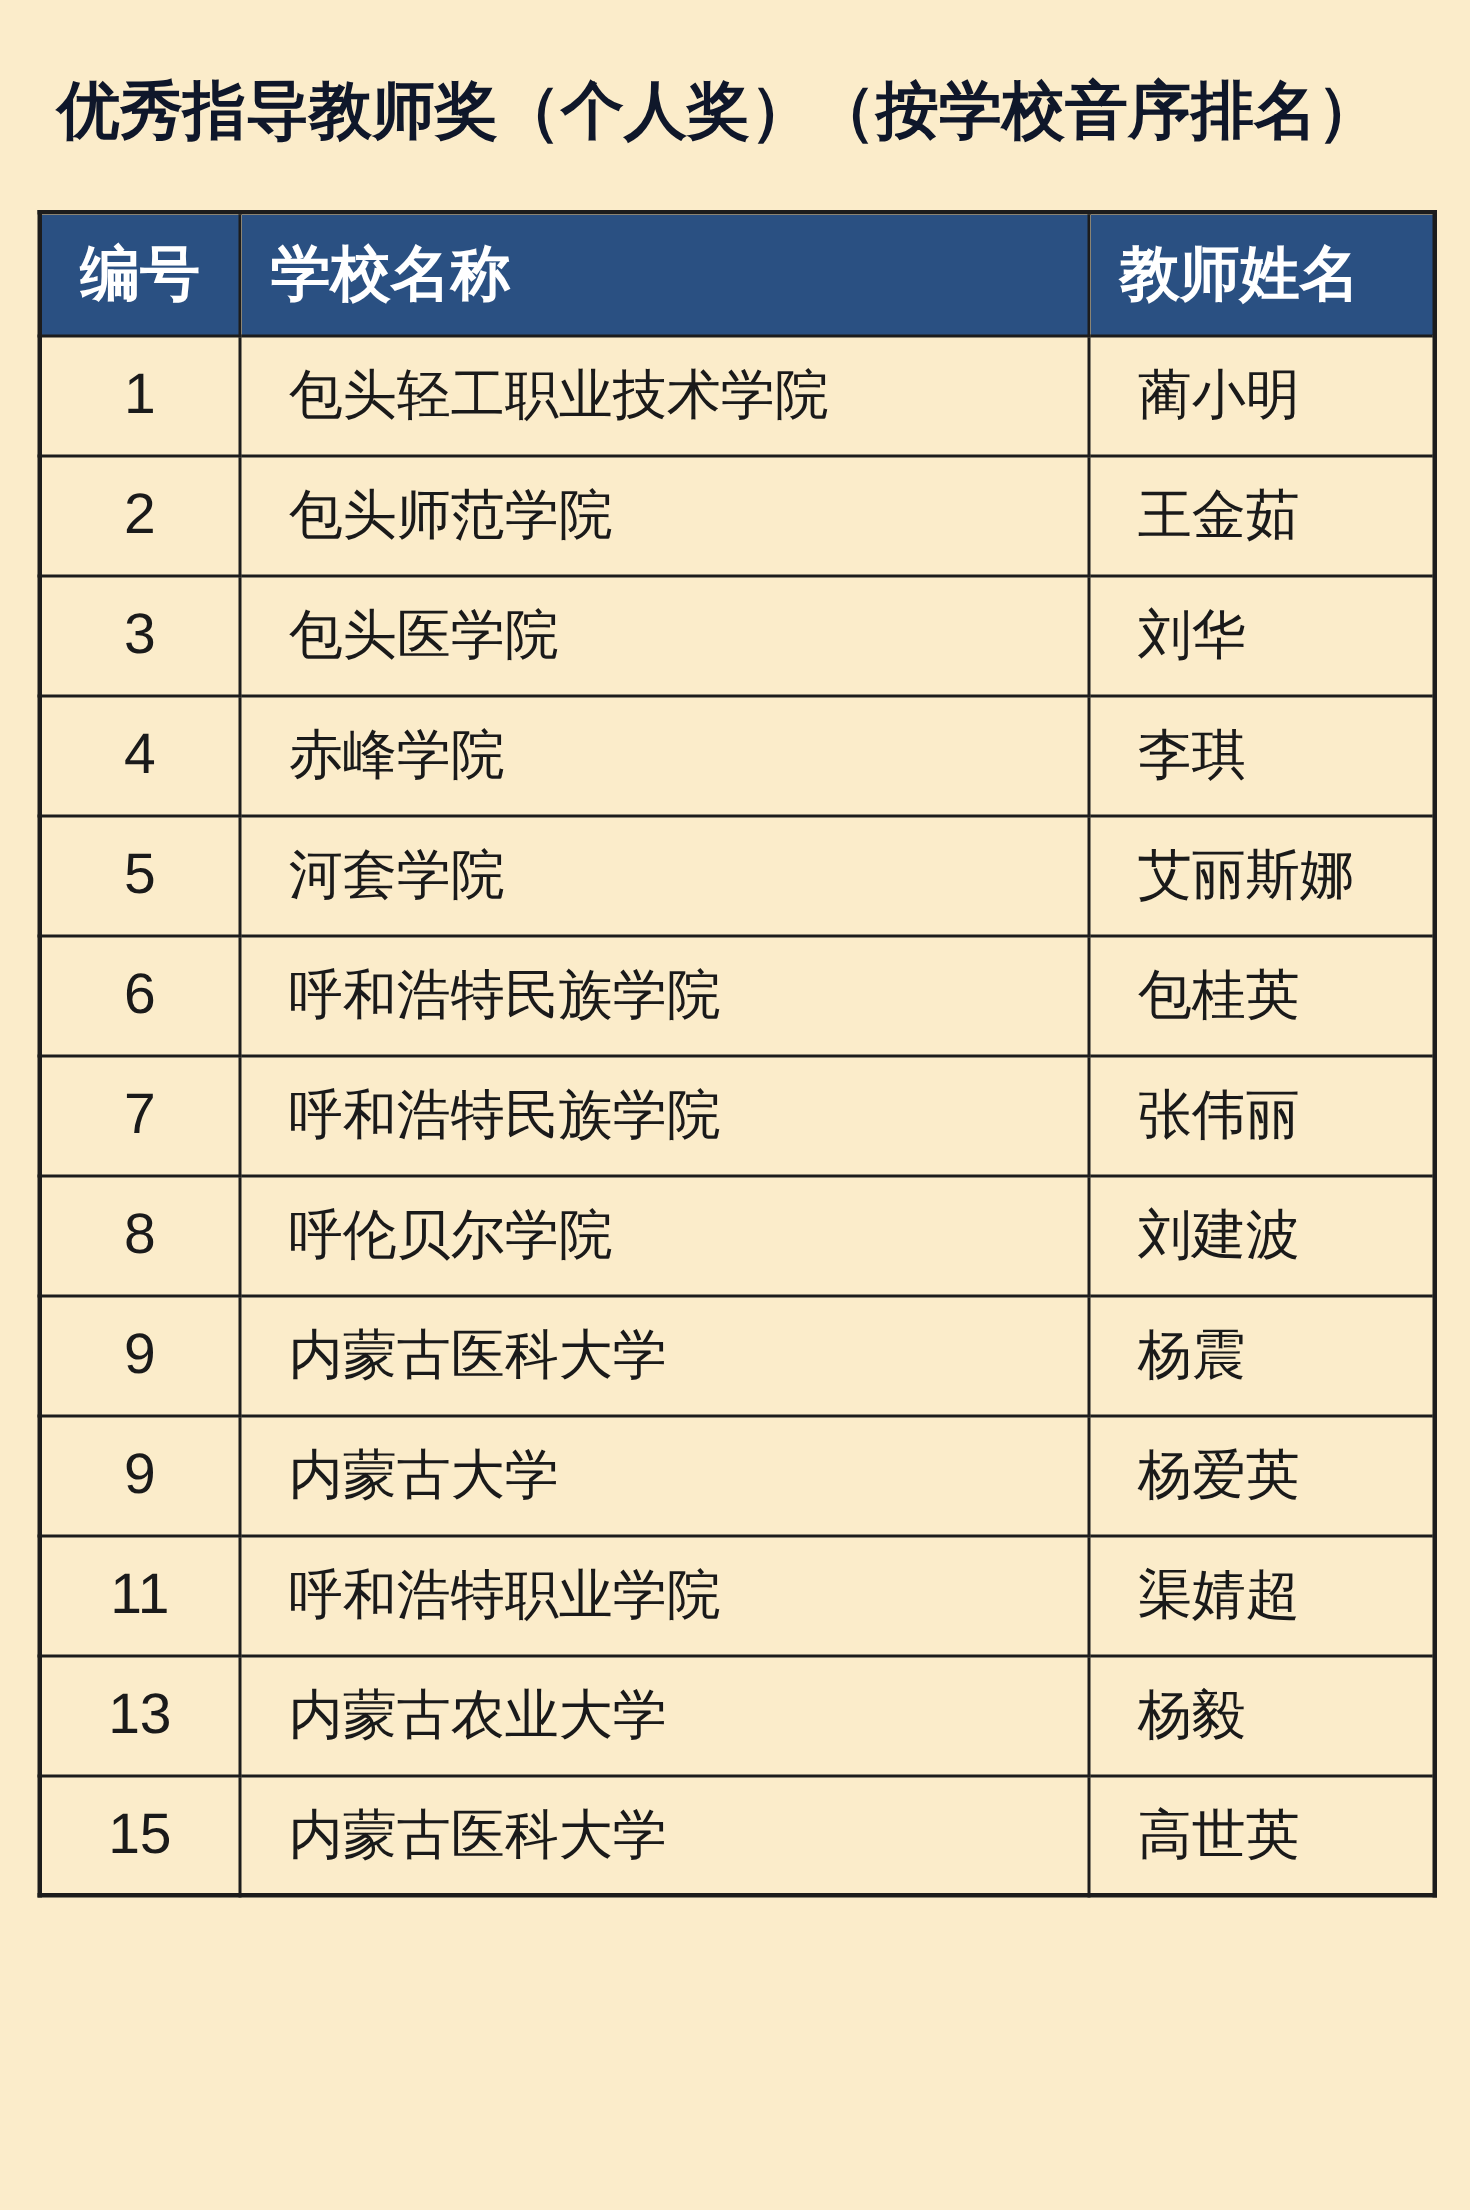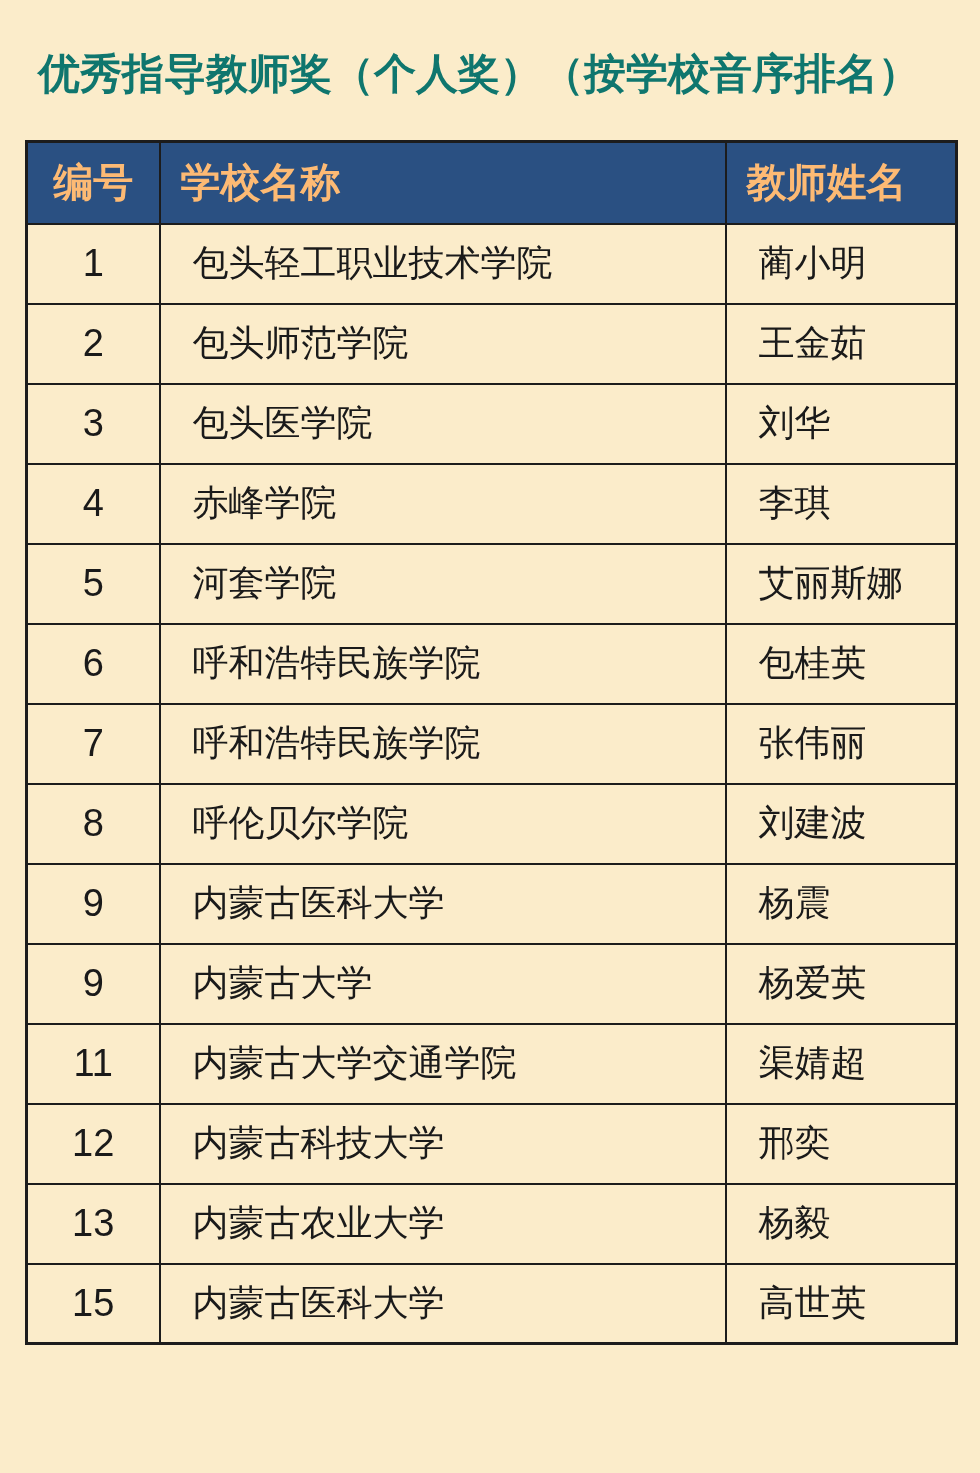--- a/index.html
+++ b/index.html
@@ -17,21 +17,21 @@
     width: 980px;
     height: 1473px;
     box-sizing: border-box;
     padding-top: 44px;
   }
   .title {
     margin: 0 0 0 38px;
     font-size: 42px;
     line-height: 60px;
     font-weight: bold;
-    color: #0f766e;
+    color: #0f172a;
     letter-spacing: 0px;
     white-space: nowrap;
   }
   table.awards {
     margin: 36px 0 0 25px;
     width: 930px;
     border-collapse: collapse;
     table-layout: fixed;
     border: 3px solid #1c1c1c;
     background: #fbecca;
@@ -40,21 +40,21 @@
   col.c-school  { width: 566px; }
   col.c-teacher { width: 231px; }
   th, td {
     border: 2px solid #1c1c1c;
     box-sizing: border-box;
     overflow: hidden;
     white-space: nowrap;
   }
   th {
     background: #2a5082;
-    color: #fdba74;
+    color: #ffffff;
     font-size: 40px;
     font-weight: bold;
     height: 82px;
     text-align: left;
     padding: 0 0 0 20px;
   }
   th.col-num {
     text-align: center;
     padding: 0;
   }
@@ -137,27 +137,22 @@
           <td class="col-school">内蒙古医科大学</td>
           <td class="col-teacher">杨震</td>
         </tr>
         <tr>
           <td class="col-num">9</td>
           <td class="col-school">内蒙古大学</td>
           <td class="col-teacher">杨爱英</td>
         </tr>
         <tr>
           <td class="col-num">11</td>
-          <td class="col-school">内蒙古大学交通学院</td>
+          <td class="col-school">呼和浩特职业学院</td>
           <td class="col-teacher">渠婧超</td>
-        </tr>
-        <tr>
-          <td class="col-num">12</td>
-          <td class="col-school">内蒙古科技大学</td>
-          <td class="col-teacher">邢奕</td>
         </tr>
         <tr>
           <td class="col-num">13</td>
           <td class="col-school">内蒙古农业大学</td>
           <td class="col-teacher">杨毅</td>
         </tr>
         <tr>
           <td class="col-num">15</td>
           <td class="col-school">内蒙古医科大学</td>
           <td class="col-teacher">高世英</td>

